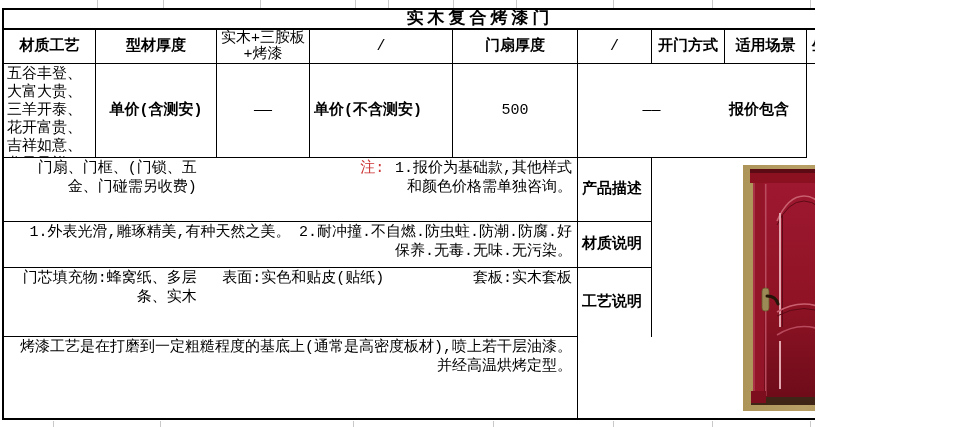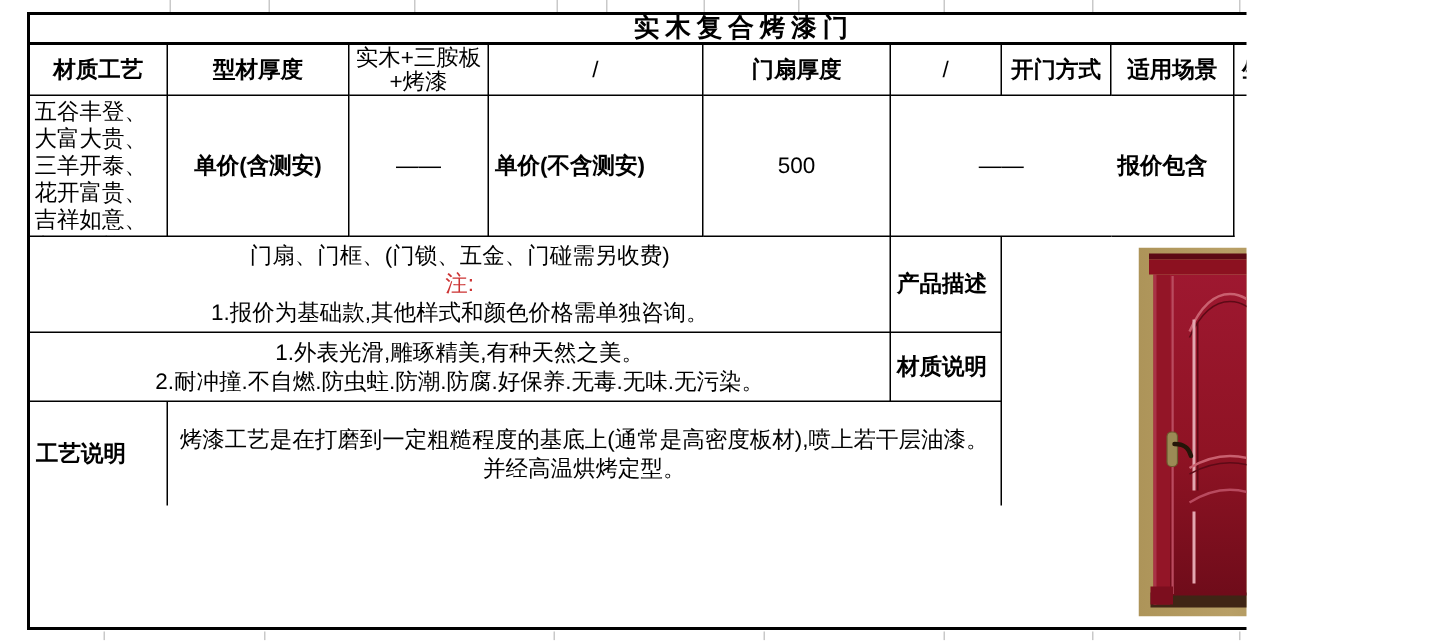--- a/index.html
+++ b/index.html
@@ -1,37 +1,37 @@
 <!DOCTYPE html>
 <html><head>
 <meta charset="utf-8">
 <style>
   html,body{margin:0;padding:0;background:#ffffff;}
   .screen{position:relative;width:815px;height:427px;background:#ffffff;overflow:hidden;
-          font-family:Liberation Sans, sans-serif;color:#000;margin-left:16px;}
+          font-family:Liberation Mono, monospace;color:#000;}
   .tick{position:absolute;width:1px;background:#c9c9c9;}
   .tick.top{top:0;height:8px;}
   .tick.bot{bottom:0;height:6px;}
 
   .spec-table{
     position:absolute;left:2px;top:8px;width:956px;height:412px;
     box-sizing:border-box;border:2px solid #000;background:#fff;
     display:grid;
     grid-template-columns:92px 121px 93px 143px 125px 74px 73px 82px 71px auto;
     grid-template-rows:20px 34px 94px 64px 46px 69px auto;
   }
   .c{box-sizing:border-box;border-right:1px solid #000;border-bottom:1px solid #000;
      display:flex;align-items:center;justify-content:center;text-align:center;
      font-size:15px;line-height:19px;overflow:hidden;padding:0 2px;}
   .b{font-weight:bold;}
   .noR{border-right:none;}
   .noB{border-bottom:none;}
   .left{justify-content:flex-start;text-align:left;padding:1px 4px;}
-  .block{flex-direction:column;align-items:flex-start;justify-content:center;
-         text-align:center;padding:1px 5px;}
+  .block{flex-direction:row;align-items:flex-start;justify-content:center;
+         text-align:right;padding:1px 5px;}
   .r1{line-height:16px;}
   .title-cell{grid-column:1/-1;border-right:none;border-bottom:2px solid #000;
               font-weight:bold;font-size:17px;line-height:18px;letter-spacing:4px;}
   .colors-cell{align-items:flex-start;justify-content:flex-start;text-align:left;
                line-height:18px;padding:2px 3px;word-break:break-all;line-break:anywhere;}
   .red{color:#cc3333;}
   .img-cell{grid-column:7/11;grid-row:4/8;border-right:none;border-bottom:none;
             display:flex;align-items:center;justify-content:center;}
   .line{width:100%;}
 </style>
@@ -144,20 +144,25 @@
       </svg>
     </div>
 
     <div class="c b left">产品描述</div>
     <div class="c block" style="grid-column:span 5;">
       <div class="line">1.外表光滑,雕琢精美,有种天然之美。</div>
       <div class="line">2.耐冲撞.不自燃.防虫蛀.防潮.防腐.好保养.无毒.无味.无污染。</div>
     </div>
 
     <div class="c b left">材质说明</div>
+    <div class="c block" style="grid-column:span 5;">
+      <div class="line">门芯填充物:蜂窝纸、多层条、实木</div>
+      <div class="line">表面:实色和贴皮(贴纸)</div>
+      <div class="line">套板:实木套板</div>
+    </div>
 
     <div class="c b left noB">工艺说明</div>
     <div class="c block noB" style="grid-column:span 5;">
       <div class="line">烤漆工艺是在打磨到一定粗糙程度的基底上(通常是高密度板材),喷上若干层油漆。并经高温烘烤定型。</div>
     </div>
 
   </div>
 </div>
 
 </body></html>

